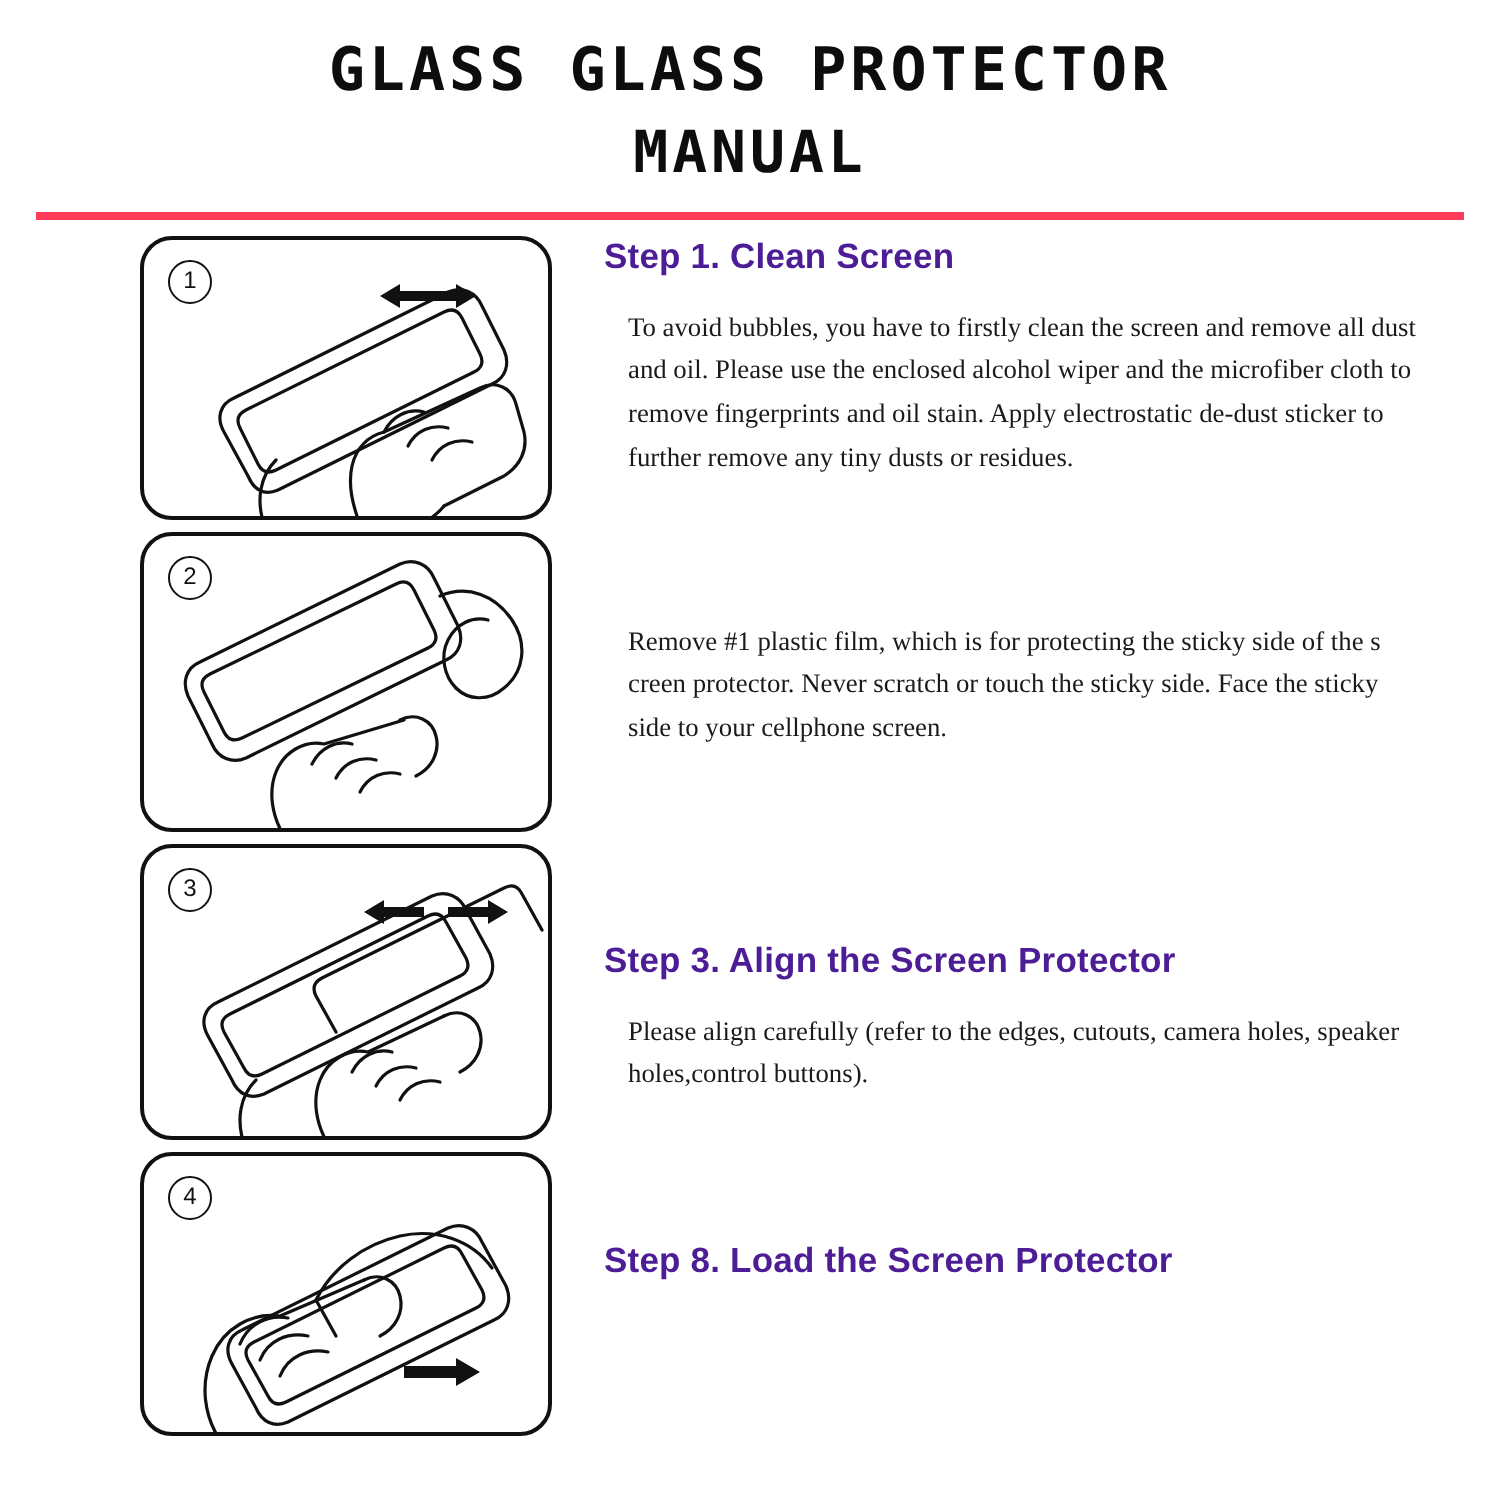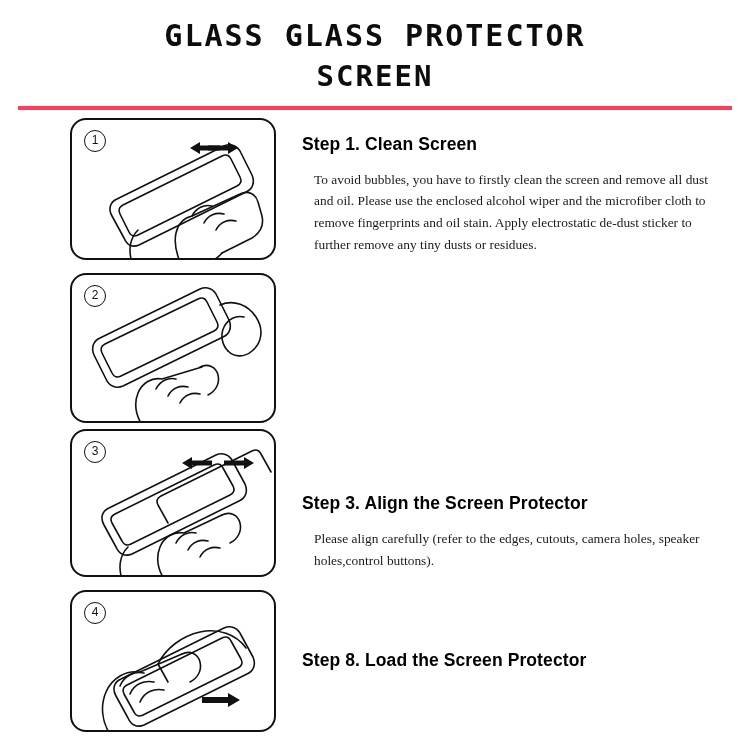--- a/index.html
+++ b/index.html
@@ -83,22 +83,22 @@
   .text-col {
     flex: 1 1 auto;
     padding-left: 26px;
     padding-right: 10px;
     padding-top: 2px;
   }
   .step-title {
     font-family: "Liberation Sans", sans-serif;
     font-weight: bold;
     font-size: 17.5px;
-    color: #000000;
-    margin: 16px 0 14px 0;
+    color: #4c1d95;
+    margin: 0 0 14px 0;
     letter-spacing: 0.1px;
   }
   .step-body {
     font-family: "Liberation Serif", serif;
     font-size: 13.4px;
     line-height: 1.62;
     color: #1a1a1a;
     margin: 12px;
     text-align: left;
   }
@@ -112,21 +112,21 @@
     position: absolute;
     left: 0;
     top: 0;
   }
 </style>
 </head>
 <body>
 
 <div class="header">
   <div class="title-line">GLASS GLASS PROTECTOR</div>
-  <div class="title-line second">SCREEN</div>
+  <div class="title-line second">MANUAL</div>
   <div class="divider"></div>
 </div>
 
 <div class="steps">
 
   <div class="step step-1">
     <div class="figure">
       <div class="badge">1</div>
       <svg class="fig-svg" width="206" height="142" viewBox="0 0 206 142">
         <g fill="none" stroke="#111" stroke-width="1.6" stroke-linecap="round" stroke-linejoin="round">
@@ -171,20 +171,21 @@
 
           <path d="M70 150 C64 140 62 128 66 118 C70 108 80 102 90 104 L130 92"></path>
           <path d="M84 114 C88 106 96 102 104 104"></path>
           <path d="M96 121 C100 113 108 110 116 112"></path>
           <path d="M108 128 C112 120 120 117 128 119"></path>
           <path d="M128 92 C136 88 144 92 146 100 C148 108 144 116 136 120"></path>
         </g>
       </svg>
     </div>
     <div class="text-col">
+      <p class="step-body">Remove #1 plastic film, which is for protecting the sticky side of the s creen protector. Never scratch or touch the sticky side. Face the sticky side to your cellphone screen.</p>
     </div>
   </div>
 
   <div class="step step-3">
     <div class="figure">
       <div class="badge">3</div>
       <svg class="fig-svg" width="206" height="148" viewBox="0 0 206 148">
         <g fill="none" stroke="#111" stroke-width="1.6" stroke-linecap="round" stroke-linejoin="round">
 
           <path d="M44 116 L32 94 C28 87 30 80 37 77 L144 24 C151 21 158 24 161 31 L173 53 C176 60 174 67 167 70 L60 123 C53 126 47 123 44 116 Z"></path>

